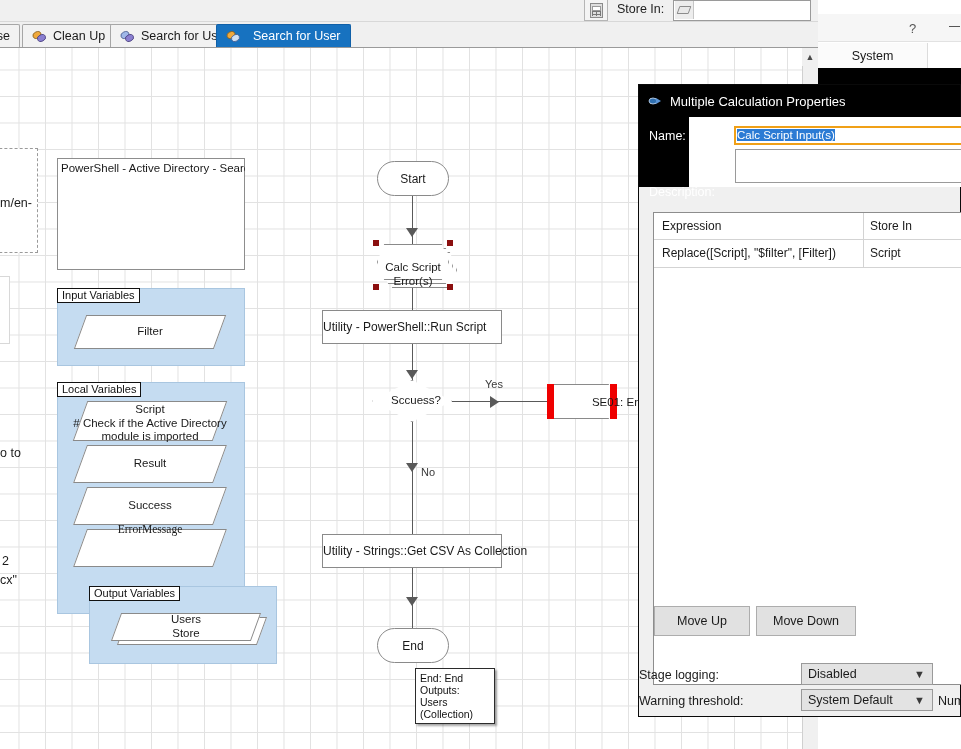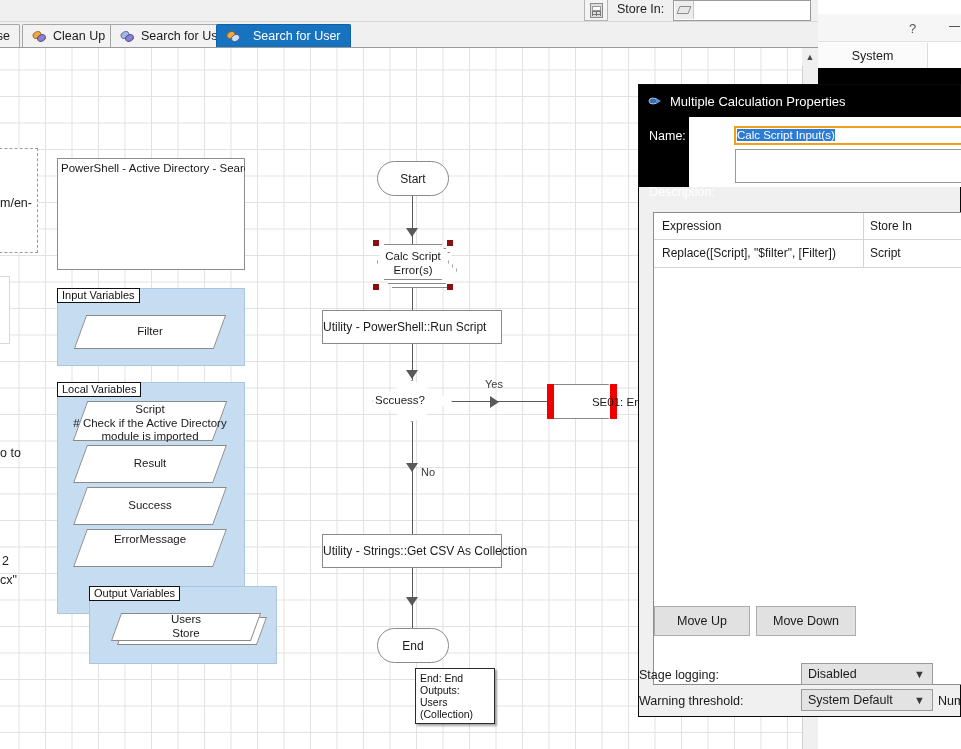--- a/index.html
+++ b/index.html
@@ -400,21 +400,21 @@
     <div class="para-text" style="left:22px; top:20px; width:140px;">Script</div>
     <div class="para-text wrap" style="left:8px; top:34px; width:168px;"># Check if the Active Directory module is imported</div>
 
     <div class="para" style="left:22px; top:62px; width:140px; height:38px;"></div>
     <div class="para-text" style="left:22px; top:74px; width:140px;">Result</div>
 
     <div class="para" style="left:22px; top:104px; width:140px; height:38px;"></div>
     <div class="para-text" style="left:22px; top:116px; width:140px;">Success</div>
 
     <div class="para" style="left:22px; top:146px; width:140px; height:38px;"></div>
-    <div class="para-text" style="left:22px; top:150px; width:140px;">ErrorMessage</div>
+    <div class="para-text" style="left:22px; top:140px; width:140px;font-family:Liberation Serif, serif;">ErrorMessage</div>
   </div>
 
   <div class="varpanel" id="panel-output">
     <div class="varpanel-label">Output Variables</div>
     <div class="para" style="left:32px; top:30px; width:140px; height:28px;"></div>
     <div class="para" style="left:26px; top:26px; width:140px; height:28px;"></div>
     <div class="para-text" style="left:26px; top:26px; width:140px;">Users</div>
     <div class="para-text" style="left:26px; top:40px; width:140px;">Store</div>
   </div>
 
@@ -422,42 +422,42 @@
     <span>Start</span>
   </div>
 
   <div class="connector" style="left:412px; top:148px; width:1px; height:48px;"></div>
   <div class="arrowdown" style="left:406px; top:180px;"></div>
 
   <div class="hexshape" style="left:377px; top:196px; width:72px; height:44px;">
     <div class="hx" style="left:8px; top:8px; width:72px; height:36px;"></div>
     <div class="hx" style="left:4px; top:4px; width:72px; height:36px;"></div>
     <div class="hx" style="left:0px; top:0px; width:72px; height:36px;"></div>
-    <div class="hexlabel" style="top:5px;">
+    <div class="hexlabel" style="top:16px;">
       <span>Calc Script</span><br>
       <span>Error(s)</span>
     </div>
     <div class="handle" style="left:-4px; top:-4px;"></div>
     <div class="handle" style="left:70px; top:-4px;"></div>
     <div class="handle" style="left:-4px; top:40px;"></div>
     <div class="handle" style="left:70px; top:40px;"></div>
   </div>
 
   <div class="connector" style="left:412px; top:240px; width:1px; height:48px;"></div>
   <div class="arrowdown" style="left:406px; top:274px;"></div>
 
   <div class="process" style="left:322px; top:262px; width:180px; height:34px;">
     <span>Utility - PowerShell::Run Script</span>
   </div>
 
   <div class="connector" style="left:412px; top:296px; width:1px; height:42px;"></div>
   <div class="arrowdown" style="left:406px; top:322px;"></div>
 
   <div class="diamond" style="left:372px; top:332px; width:80px; height:42px;"></div>
-  <div class="diamond-label" style="left:360px; top:346px; width:80px;">Sccuess?</div>
+  <div class="diamond-label" style="left:376px; top:346px; width:80px;">Sccuess?</div>
 
   <div class="connector" style="left:452px; top:353px; width:95px; height:1px;"></div>
   <div class="arrowright" style="left:490px; top:348px;"></div>
   <div class="edge-label" style="left:485px; top:330px;">Yes</div>
 
   <div class="errshape" style="left:547px; top:336px; width:70px; height:35px;">
     <div class="body"></div>
     <div class="bar l"></div>
     <div class="bar r"></div>
     <div class="lbl">SE01: Error</div>

